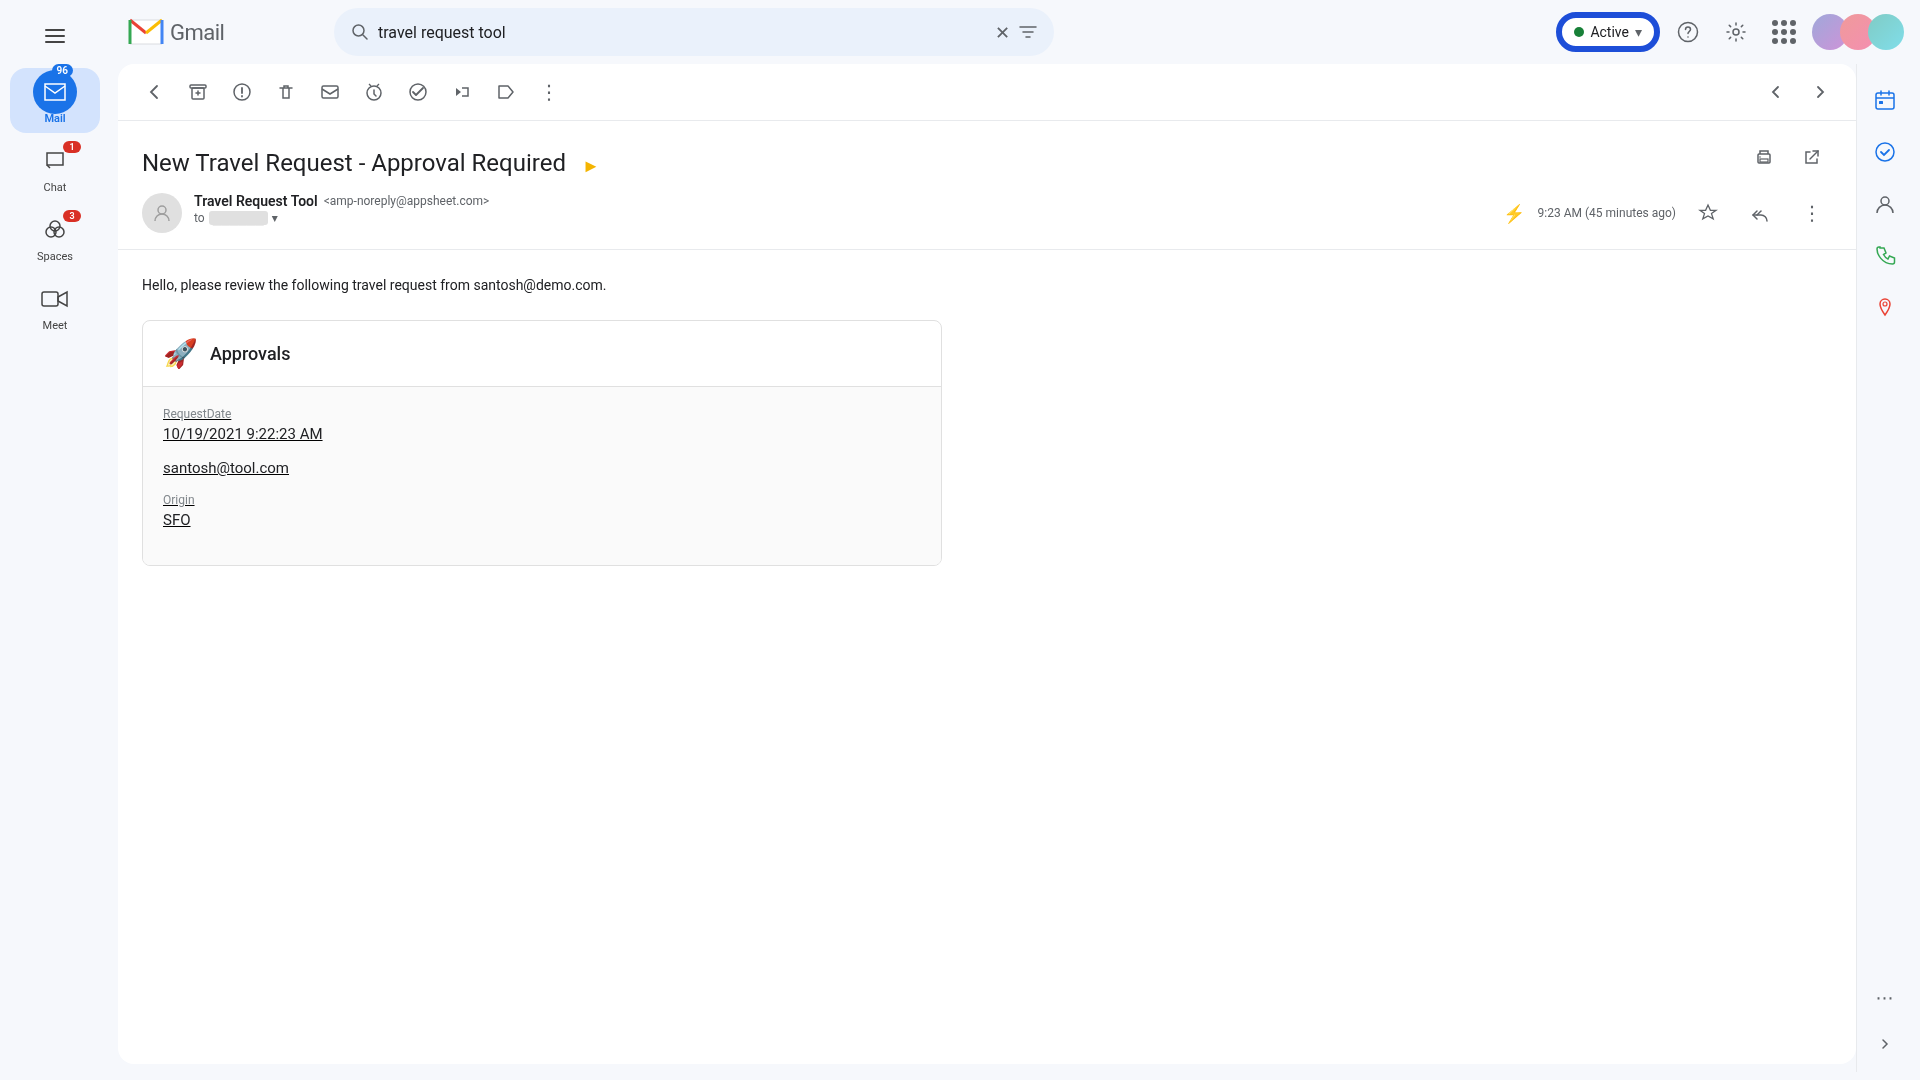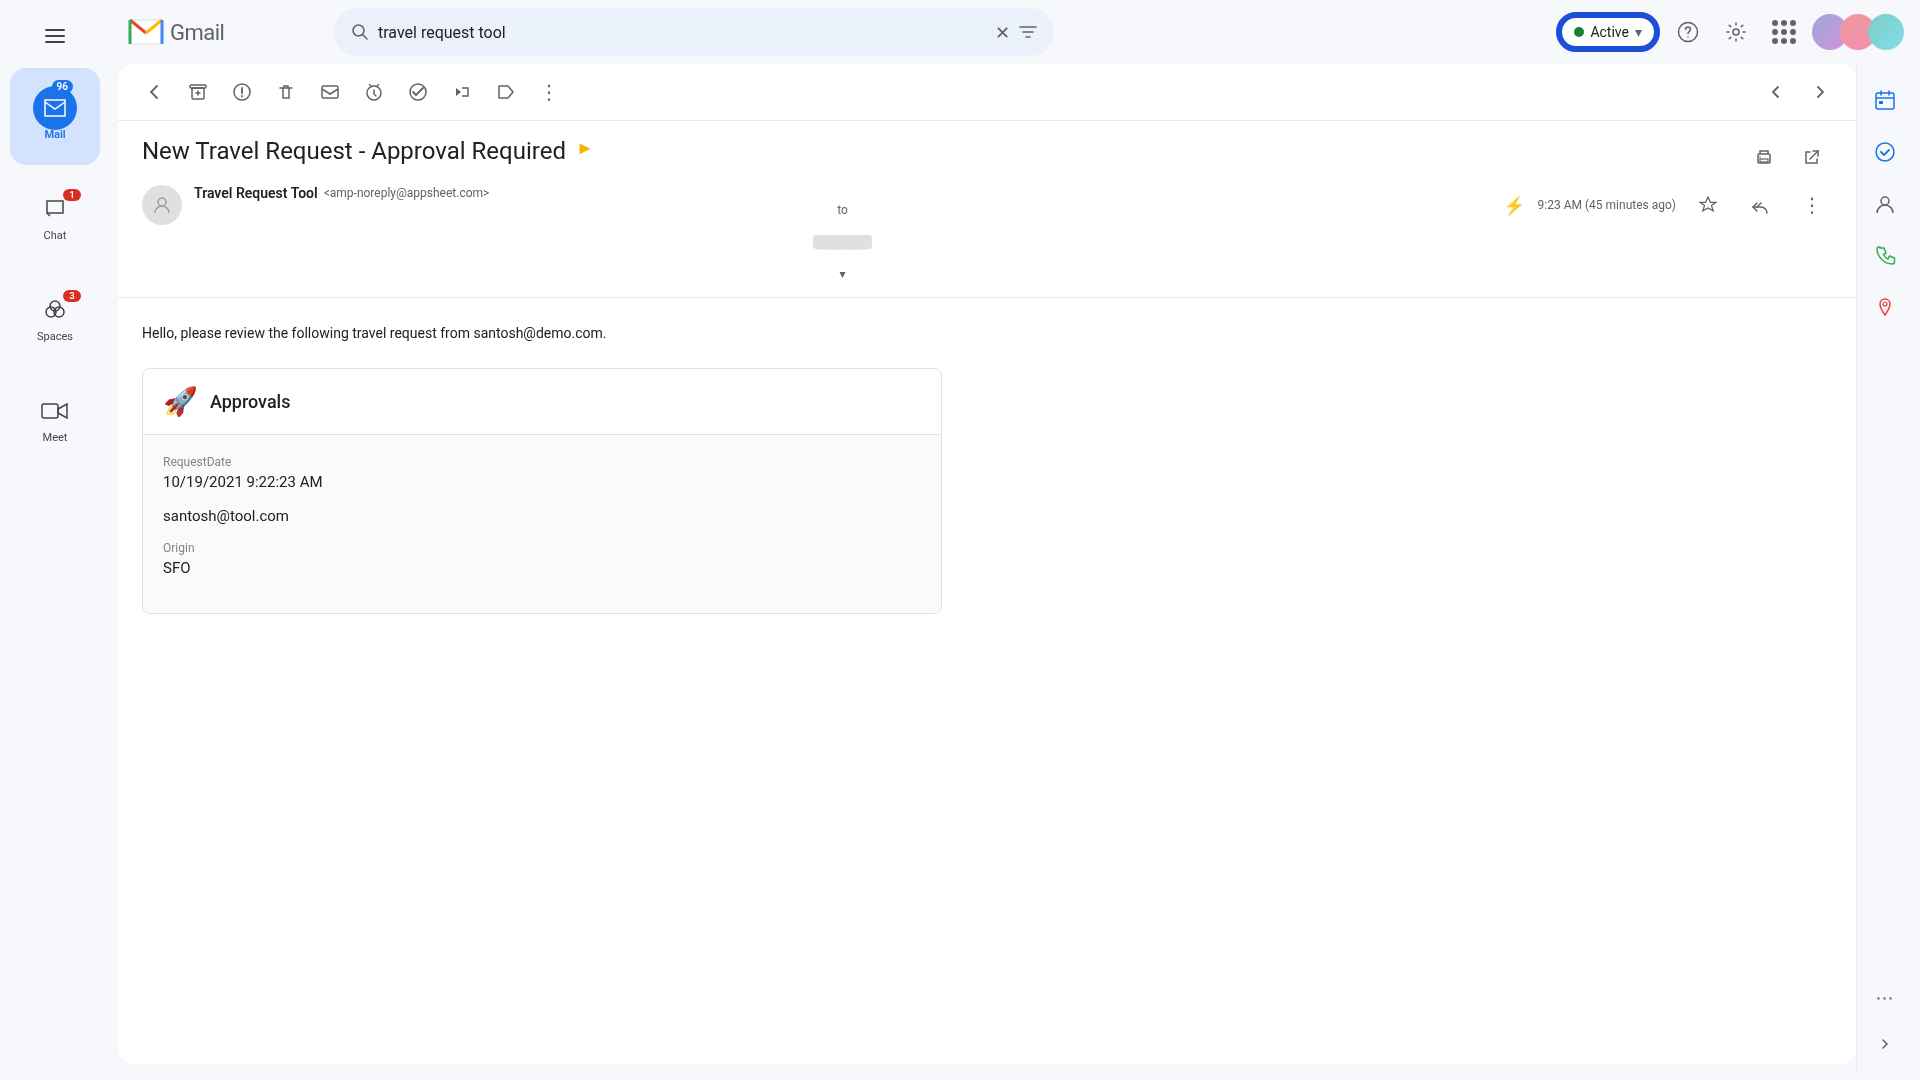--- a/index.html
+++ b/index.html
@@ -31,21 +31,21 @@
       justify-content: center;
       border-radius: 50%;
       cursor: pointer;
       margin-bottom: 4px;
     }
 
     .sidebar-item {
       display: flex;
       flex-direction: column;
       align-items: center;
-      padding: 24px 12px;
+      padding: 8px 12px;
       border-radius: 16px;
       cursor: pointer;
       width: 90px;
       position: relative;
     }
     .sidebar-item.active { background: #d3e3fd; }
     .sidebar-item .icon-wrap {
       width: 56px;
       height: 32px;
       display: flex;
@@ -241,23 +241,23 @@
       gap: 4px;
     }
 
     
     .email-header {
       padding: 16px 24px;
       border-bottom: 1px solid #e8eaed;
     }
     .email-subject-row {
       display: flex;
-      align-items: flex-start;
-      gap: 10px;
-      margin-bottom: 8px;
+      align-items: flex-end;
+      gap: 16px;
+      margin-bottom: 16px;
     }
     .email-subject {
       font-size: 24px;
       font-weight: 400;
       color: #202124;
     }
     .header-right-actions {
       margin-left: auto;
       display: flex;
       gap: 8px;
@@ -287,25 +287,24 @@
       font-weight: 600;
       color: #202124;
     }
     .sender-email {
       font-size: 12px;
       color: #5f6368;
     }
     .sender-to-row {
       display: flex;
       align-items: center;
-      gap: 18px;
+      gap: 4px;
       font-size: 12px;
       color: #5f6368;
       margin-top: 2px;
-      flex-direction: column;
     }
     .sender-to-text { color: #5f6368; }
     .recipient-blur {
       background: #e0e0e0;
       color: #e0e0e0;
       border-radius: 3px;
       font-size: 12px;
       padding: 0 4px;
     }
     .expand-icon { color: #5f6368; font-size: 12px; cursor: pointer; }
@@ -355,20 +354,21 @@
       font-size: 18px;
       font-weight: 500;
       color: #202124;
     }
     .approval-body {
       padding: 20px;
       background: #fafafa;
     }
     .field-group {
       margin-bottom: 16px;
+      text-decoration: underline;
     }
     .field-label {
       font-size: 12px;
       color: #80868b;
       margin-bottom: 4px;
     }
     .field-value {
       font-size: 15px;
       color: #202124;
     }

